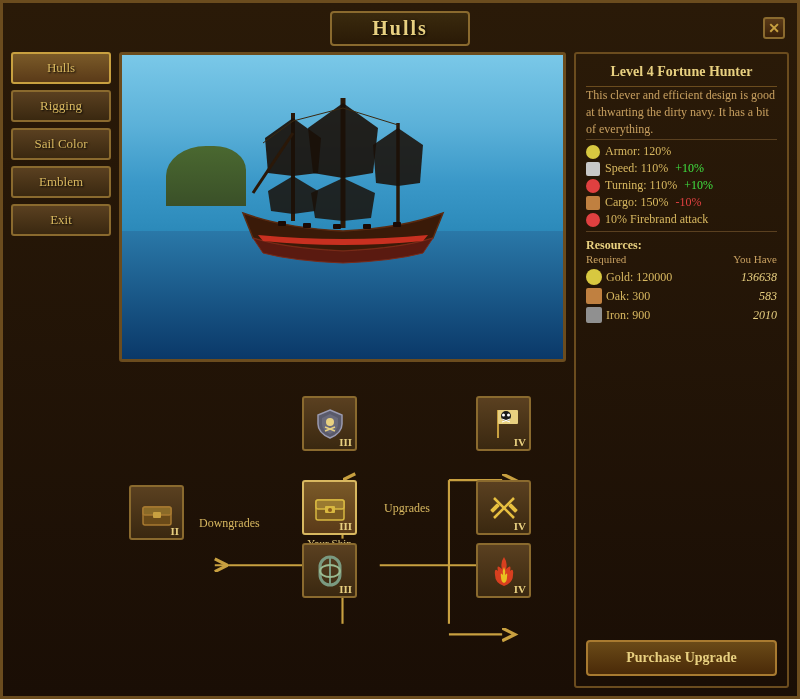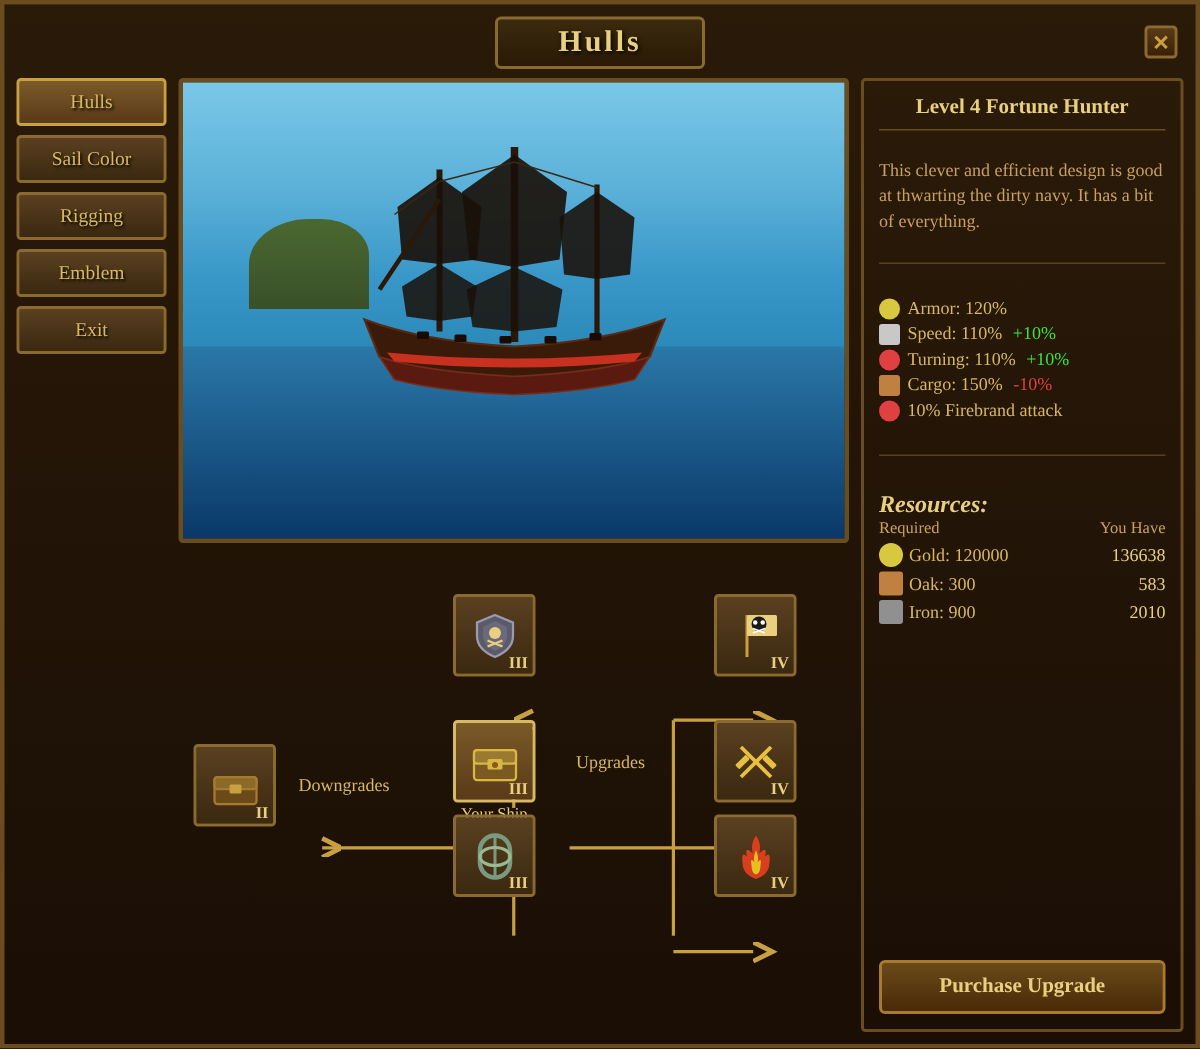--- a/index.html
+++ b/index.html
@@ -200,21 +200,21 @@
 
     
     .right-panel {
       width: 215px;
       background: linear-gradient(to bottom, #2a1a08, #1a0e05);
       border: 2px solid #6b4c1e;
       border-radius: 3px;
       padding: 10px;
       display: flex;
       flex-direction: column;
-      gap: 18px;
+      gap: 0;
     }
 
     .ship-title {
       color: #e8d080;
       font-size: 14px;
       font-weight: bold;
       text-align: center;
       border-bottom: 1px solid #6b4c1e;
       padding-bottom: 6px;
     }
@@ -259,23 +259,22 @@
       font-size: 12px;
       margin-left: 2px;
     }
 
     .resources-section {
       margin-top: 4px;
     }
 
     .resources-header {
       color: #e8d080;
-      font-size: 16px;
+      font-size: 12px;
       font-weight: bold;
-      font-style: italic;
     }
 
     .resources-columns {
       display: flex;
       justify-content: space-between;
       margin-bottom: 4px;
     }
 
     .col-label {
       color: #c8a060;
@@ -306,20 +305,21 @@
     }
 
     .resource-text {
       color: #d8b860;
       font-size: 12px;
     }
 
     .resource-have {
       color: #e8d080;
       font-size: 12px;
+      font-style: italic;
     }
 
     .purchase-btn {
       background: linear-gradient(to bottom, #6a4a18, #4a2a08);
       border: 2px solid #a87a30;
       border-radius: 4px;
       color: #e8d080;
       font-size: 14px;
       font-weight: bold;
       padding: 8px;
@@ -354,22 +354,22 @@
     <div class="title-banner">
       <span class="title-text">Hulls</span>
     </div>
     <button class="close-btn">✕</button>
   </div>
 
   <div class="content-area">
 
     <div class="left-panel">
       <button class="nav-button active">Hulls</button>
+      <button class="nav-button">Rigging</button>
       <button class="nav-button">Sail Color</button>
-      <button class="nav-button">Rigging</button>
       <button class="nav-button">Emblem</button>
       <button class="nav-button">Exit</button>
     </div>
 
     <div class="ship-display">
 
       <div class="ship-image-container">
         <div class="ship-sky"></div>
         <div class="ship-ocean"></div>
 
@@ -435,21 +435,21 @@
               <path d="M0,6 L3,0 L6,6" fill="none" stroke="#c8a040" stroke-width="1.5"></path>
             </marker>
             <marker id="arrowRight" markerWidth="8" markerHeight="8" refX="0" refY="3" orient="auto">
               <path d="M0,0 L6,3 L0,6" fill="none" stroke="#c8a040" stroke-width="1.5"></path>
             </marker>
           </defs>
         </svg>
 
         <div style="position:absolute; top:0; left:0; width:420px; height:220px;">
 
-          <div style="position:absolute; left:10px; top:128px;">
+          <div style="position:absolute; left:10px; top:117px;">
             <div class="upgrade-box">
 
               <svg width="36" height="36" viewBox="0 0 36 36">
                 <rect x="4" y="12" width="28" height="18" rx="2" fill="#6a4a18" stroke="#a87a30" stroke-width="1.5"></rect>
                 <rect x="4" y="12" width="28" height="8" rx="2" fill="#8a6a28" stroke="#a87a30" stroke-width="1.5"></rect>
                 <rect x="14" y="17" width="8" height="6" rx="1" fill="#c8a040"></rect>
               </svg>
               <span class="upgrade-level">II</span>
             </div>
           </div>

